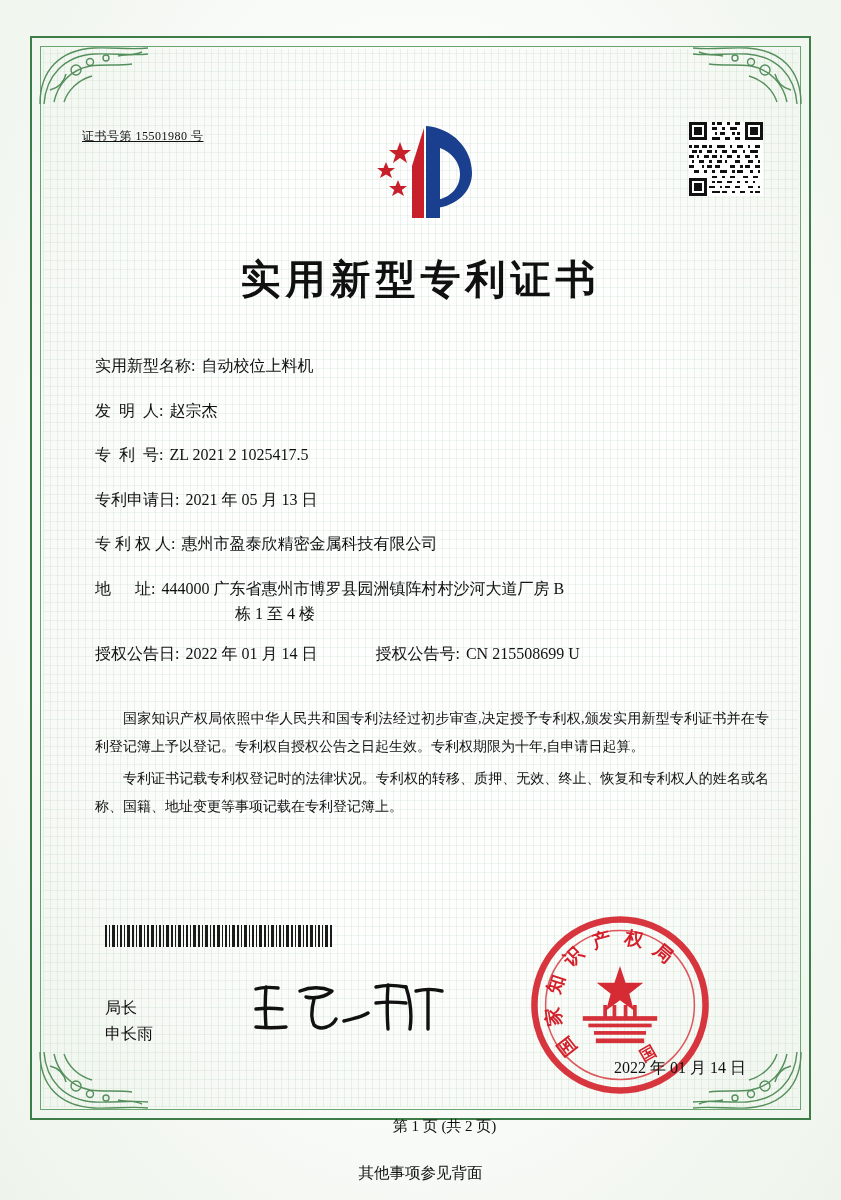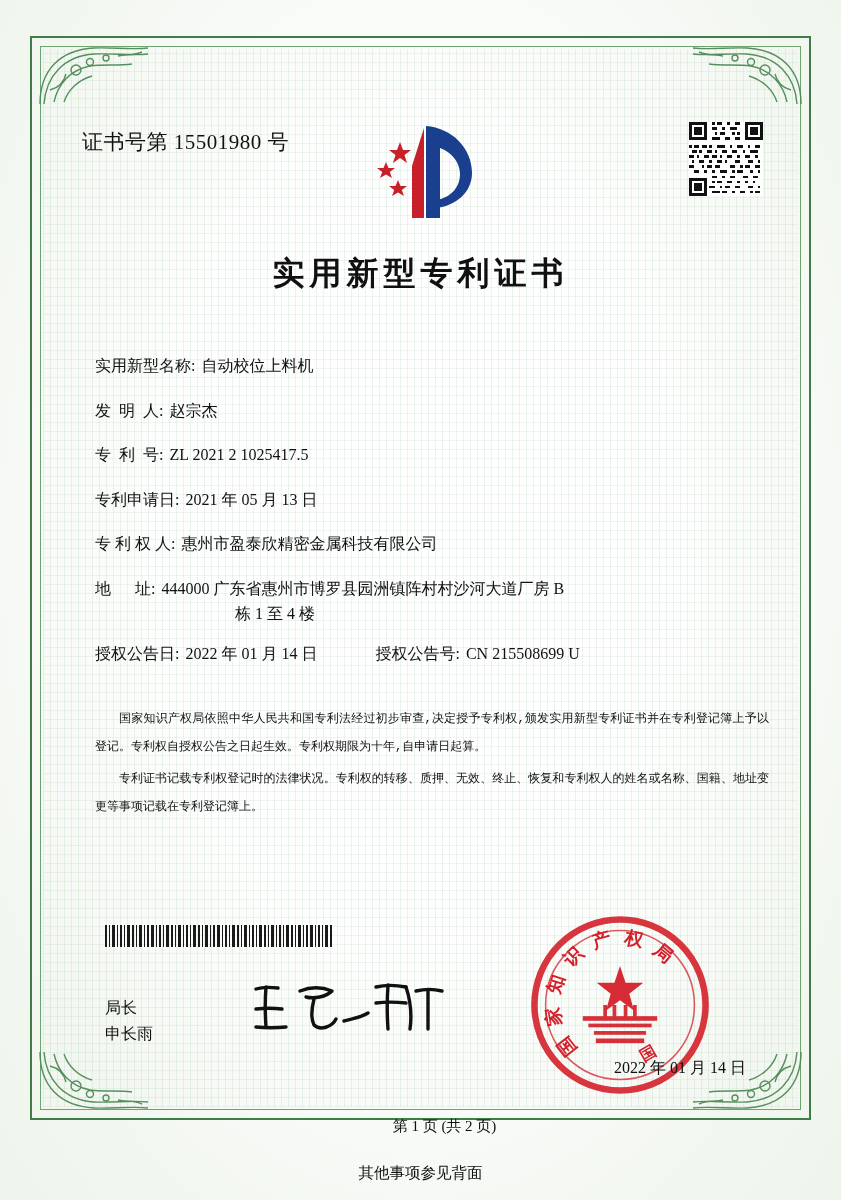--- a/index.html
+++ b/index.html
@@ -48,42 +48,43 @@
   }
   .corner svg { width: 100%; height: 100%; display:block; }
   .corner.tl { left: 34px; top: 40px; }
   .corner.tr { right: 34px; top: 40px; transform: scaleX(-1); }
   .corner.bl { left: 34px; bottom: 84px; transform: scaleY(-1); }
   .corner.br { right: 34px; bottom: 84px; transform: scale(-1,-1); }
 
   .cert-no {
     position: absolute;
     left: 82px; top: 128px;
-    font-size: 21px;
+    font-size: 12px;
     letter-spacing: .5px;
     color: #111;
+    text-decoration: underline;
   }
   .qr {
     position: absolute;
     right: 78px; top: 122px;
     width: 74px; height: 74px;
   }
   .logo {
     position: absolute;
     left: 50%;
     transform: translateX(-50%);
     top: 118px;
     width: 130px; height: 105px;
   }
   .title {
     position: absolute;
     left: 0; right: 0;
     top: 252px;
     text-align: center;
-    font-size: 32px;
+    font-size: 40px;
     font-weight: bold;
     letter-spacing: 5px;
     color: #101010;
     font-family: "DejaVu Serif", "Liberation Serif", serif;
   }
   .fields {
     position: absolute;
     left: 95px;
     top: 358px;
     right: 80px;
@@ -115,25 +116,24 @@
   .addr-2nd {
     margin-top: 9px;
     margin-left: 116px;
     padding-left: 24px;
   }
   .paras {
     position: absolute;
     left: 95px;
     right: 72px;
     top: 705px;
-    font-size: 12px;
+    font-size: 14px;
     line-height: 28px;
     text-align: justify;
     color: #111;
-    font-family: Liberation Mono, monospace;
   }
   .paras p {
     margin: 0 0 4px 0;
     text-indent: 2em;
   }
   .barcode {
     position: absolute;
     left: 105px;
     top: 925px;
     width: 230px;

